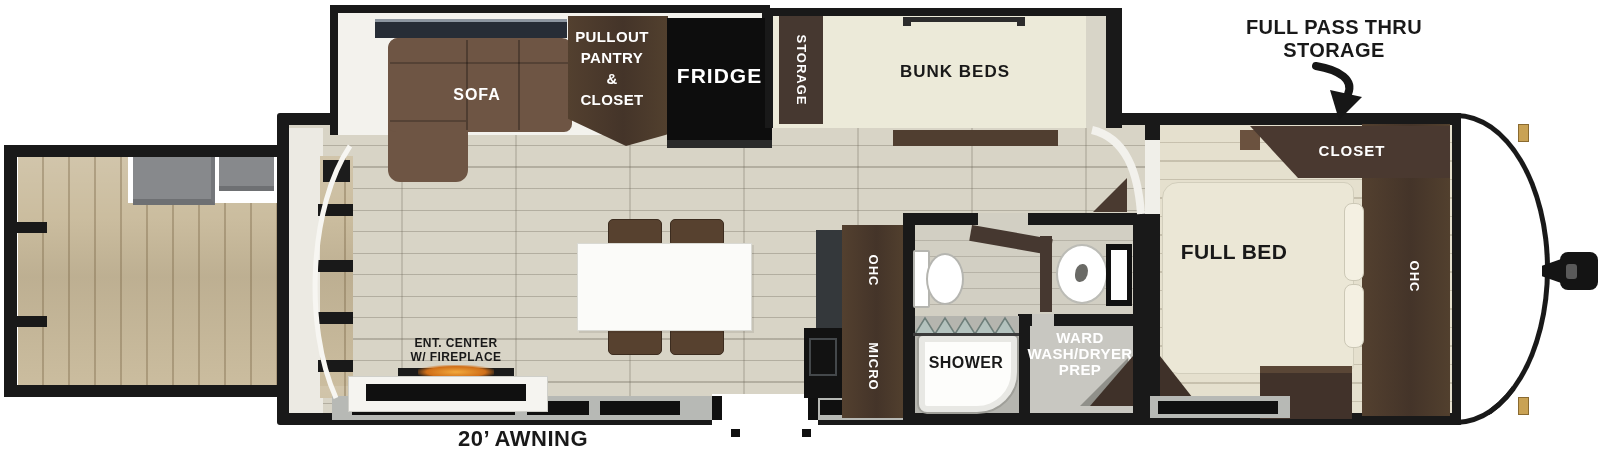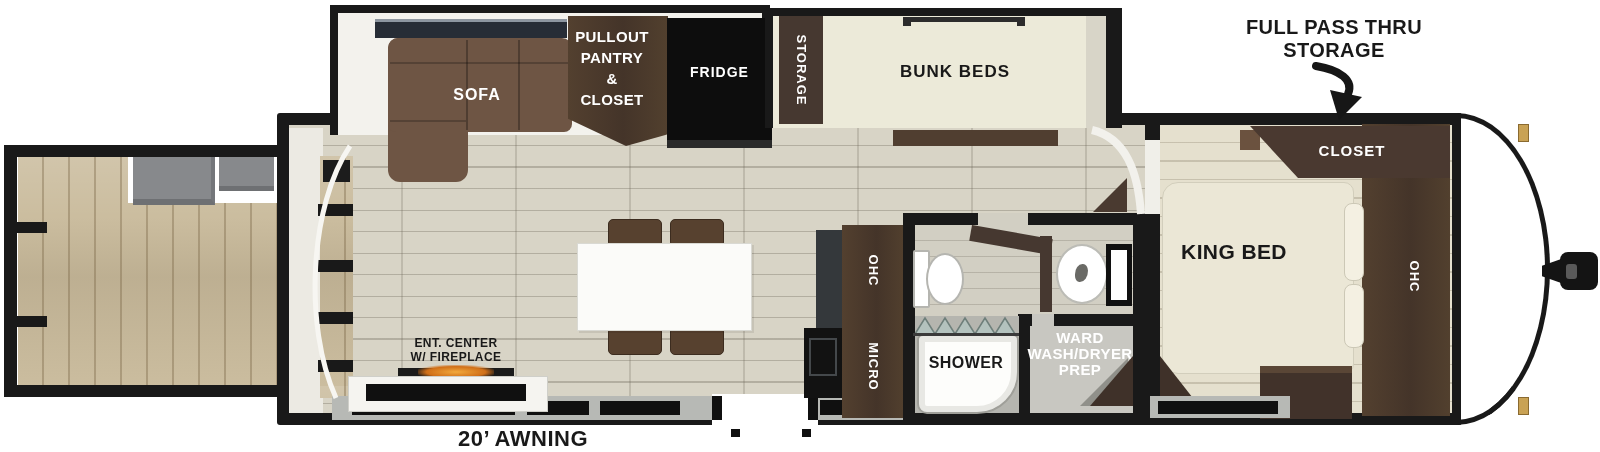--- a/index.html
+++ b/index.html
@@ -107,21 +107,21 @@
   <div class="abs" style="left:390px;top:120px;width:76px;height:2px;background:rgba(0,0,0,.22);"></div>
   <div class="abs lbl lblw" style="left:412px;top:86px;width:130px;font-size:16px;letter-spacing:1px;">SOFA</div>
   <div class="abs darkwood" style="left:568px;top:16px;width:100px;height:130px;clip-path:polygon(0 0,100% 0,100% 91%,58% 100%,0 79%);"></div>
   <div class="abs lbl lblw" style="left:564px;top:26px;width:96px;font-size:15px;line-height:21px;">
     <span style="display:block">PULLOUT</span>
     <span style="display:block">PANTRY</span>
     <span style="display:block">&amp;</span>
     <span style="display:block">CLOSET</span>
   </div>
   <div class="abs" style="left:667px;top:18px;width:105px;height:122px;background:#0d0d0d;border-bottom:8px solid #2a2a2a;"></div>
-  <div class="abs lbl lblw" style="left:669px;top:64px;width:101px;font-size:14px;letter-spacing:1px;">FRIDGE</div>
+  <div class="abs lbl lblw" style="left:669px;top:64px;width:101px;font-size:21px;letter-spacing:1px;">FRIDGE</div>
 
   <div class="abs wall" style="left:765px;top:8px;width:357px;height:120px;"></div>
   <div class="abs" style="left:773px;top:16px;width:333px;height:112px;background:#ecead9;"></div>
   <div class="abs" style="left:1086px;top:16px;width:20px;height:112px;background:#d8d5c8;"></div>
   <div class="abs" style="left:779px;top:16px;width:44px;height:108px;background:#463830;"></div>
   <div class="abs lbl lblw vrot" style="left:756px;top:62px;width:90px;height:16px;font-size:13px;letter-spacing:1px;">STORAGE</div>
   <div class="abs" style="left:903px;top:17px;width:122px;height:5px;background:#2c2c2c;"></div>
   <div class="abs" style="left:903px;top:17px;width:8px;height:9px;background:#2c2c2c;"></div>
   <div class="abs" style="left:1017px;top:17px;width:8px;height:9px;background:#2c2c2c;"></div>
   <div class="abs lbl" style="left:860px;top:62px;width:190px;font-size:17px;letter-spacing:1px;">BUNK BEDS</div>
@@ -160,21 +160,21 @@
   <div class="abs" style="left:1145px;top:140px;width:15px;height:74px;background:#f0efe9;"></div>
   <div class="abs floor-bed" style="left:1160px;top:125px;width:292px;height:288px;"></div>
   <div class="abs" style="left:1240px;top:130px;width:20px;height:20px;background:#6b523f;"></div>
   <div class="abs darkwood" style="left:1362px;top:124px;width:88px;height:292px;"></div>
   <div class="abs" style="left:1250px;top:126px;width:200px;height:52px;background:#4a3930;clip-path:polygon(0 0,100% 0,100% 100%,24% 100%);"></div>
   <div class="abs lbl lblw" style="left:1272px;top:142px;width:160px;font-size:15px;letter-spacing:1px;">CLOSET</div>
   <div class="abs" style="left:1162px;top:182px;width:190px;height:190px;background:#ebe7d6;border:1px solid #d2cebc;border-radius:16px 10px 10px 16px;"></div>
   <div class="abs pillow" style="left:1344px;top:203px;height:76px;"></div>
   <div class="abs pillow" style="left:1344px;top:284px;height:62px;"></div>
   <div class="abs lbl" style="left:1152px;top:238px;width:164px;font-size:21px;line-height:27px;">
-    <span style="display:block">KING BED</span>
+    <span style="display:block">FULL BED</span>
   </div>
   <div class="abs lbl lblw vrot" style="left:1392px;top:269px;width:44px;height:15px;font-size:13px;letter-spacing:1px;">OHC</div>
   <div class="abs" style="left:1260px;top:366px;width:92px;height:46px;background:#41322a;border-top:7px solid #5a4636;"></div>
   <div class="abs" style="left:1160px;top:356px;width:36px;height:46px;background:#3f3129;clip-path:polygon(0 0,100% 100%,0 100%);"></div>
   <div class="abs" style="left:1150px;top:396px;width:140px;height:22px;background:#b7b9b5;"></div>
   <div class="abs" style="left:1158px;top:401px;width:120px;height:13px;background:#101010;"></div>
 
   <svg class="abs" style="left:0;top:0;pointer-events:none;" width="1600" height="452" viewBox="0 0 1600 452">
     <path d="M 350,146 C 310,205 303,325 336,398" fill="none" stroke="#f7f6f2" stroke-width="5"></path>
     <path d="M 1092,130 C 1126,138 1138,172 1141,214" fill="none" stroke="#f2f1ec" stroke-width="8"></path>

